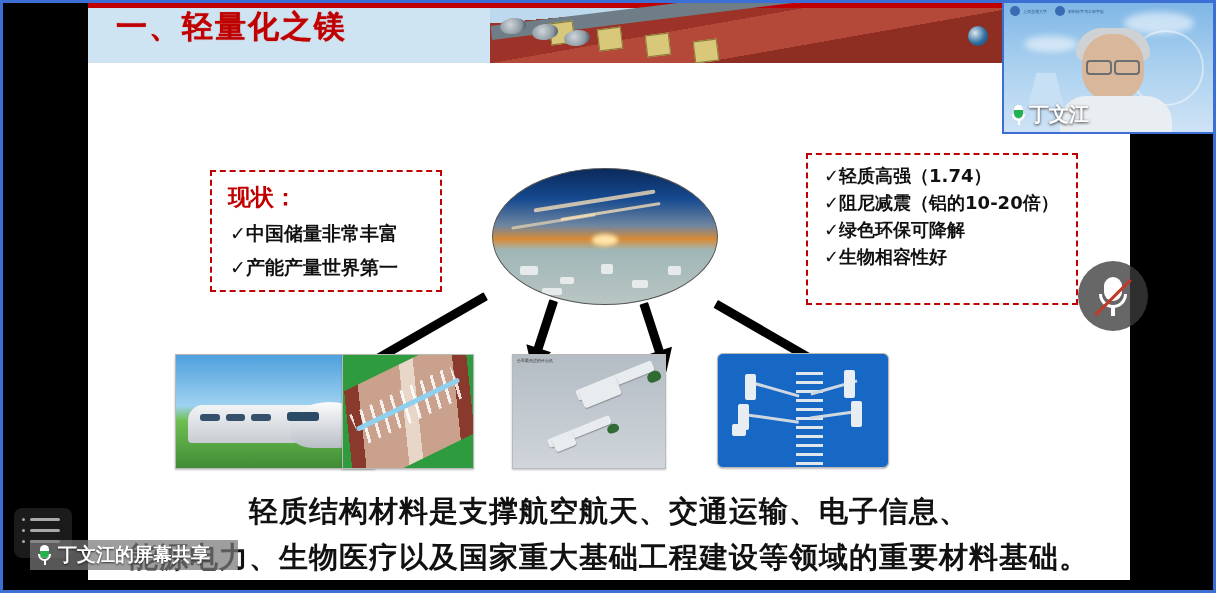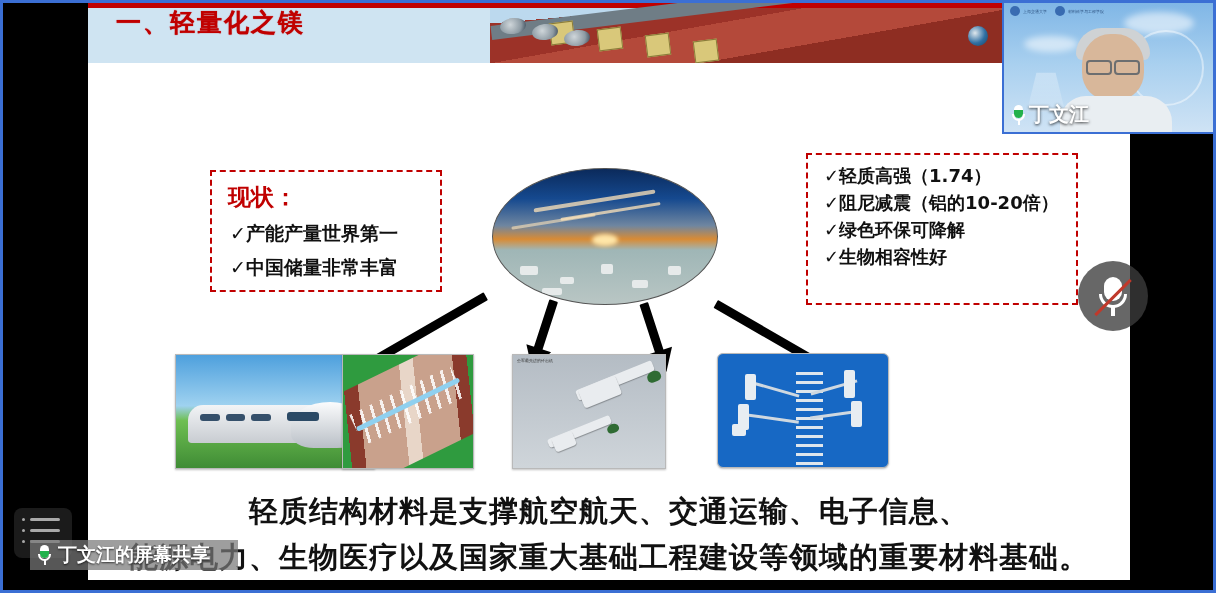--- a/index.html
+++ b/index.html
@@ -46,21 +46,21 @@
   .beam{position:absolute;background:#8f2c20;transform:rotate(-7deg);}
   .tile{position:absolute;width:22px;height:20px;background:#d9c87a;
         border:1px solid #8a7c3a;transform:rotate(-7deg);}
   .eave{position:absolute;width:26px;height:16px;border-radius:50%;
         background:radial-gradient(circle at 40% 40%,#cfd6da 0%,#8d9aa3 60%,#2b3a4a 100%);
         transform:rotate(-7deg);}
   .eavedot{position:absolute;width:20px;height:20px;border-radius:50%;
         background:radial-gradient(circle at 35% 35%,#dfe7ec 0%,#2f6fa3 55%,#17405f 100%);}
   .banner-title{
     position:absolute;left:28px;top:6px;
-    font-size:25px;font-weight:bold;color:#c00000;letter-spacing:2px;
+    font-size:31px;font-weight:bold;color:#c00000;letter-spacing:2px;
     font-family:"DejaVu Sans","Liberation Sans",sans-serif;
     text-shadow:0 0 1px #c00000;
   }
 
   
   .headline{
     position:absolute;left:0;top:92px;width:1042px;text-align:center;
     font-size:34px;font-weight:bold;color:#1515d8;letter-spacing:1px;
     font-family:"DejaVu Sans","Liberation Sans",sans-serif;
   }
@@ -224,22 +224,22 @@
         <div class="eavedot" style="left:478px;top:18px;"></div>
         <div class="eavedot" style="left:532px;top:26px;"></div>
         <div class="eavedot" style="left:586px;top:10px;"></div>
       </div>
       <div class="banner-title">一、轻量化之镁</div>
     </div>
 
 
     <div class="dbox" id="box-status">
       <div class="bx-title">现状：</div>
+      <div class="bx-item">✓中国储量非常丰富</div>
       <div class="bx-item">✓产能产量世界第一</div>
-      <div class="bx-item">✓中国储量非常丰富</div>
     </div>
 
     <div class="dbox" id="box-adv">
       <div class="bx-item">✓轻质高强（1.74）</div>
       <div class="bx-item">✓阻尼减震（铝的10-20倍）</div>
       <div class="bx-item">✓绿色环保可降解</div>
       <div class="bx-item">✓生物相容性好</div>
     </div>
 
     <div class="oval">

